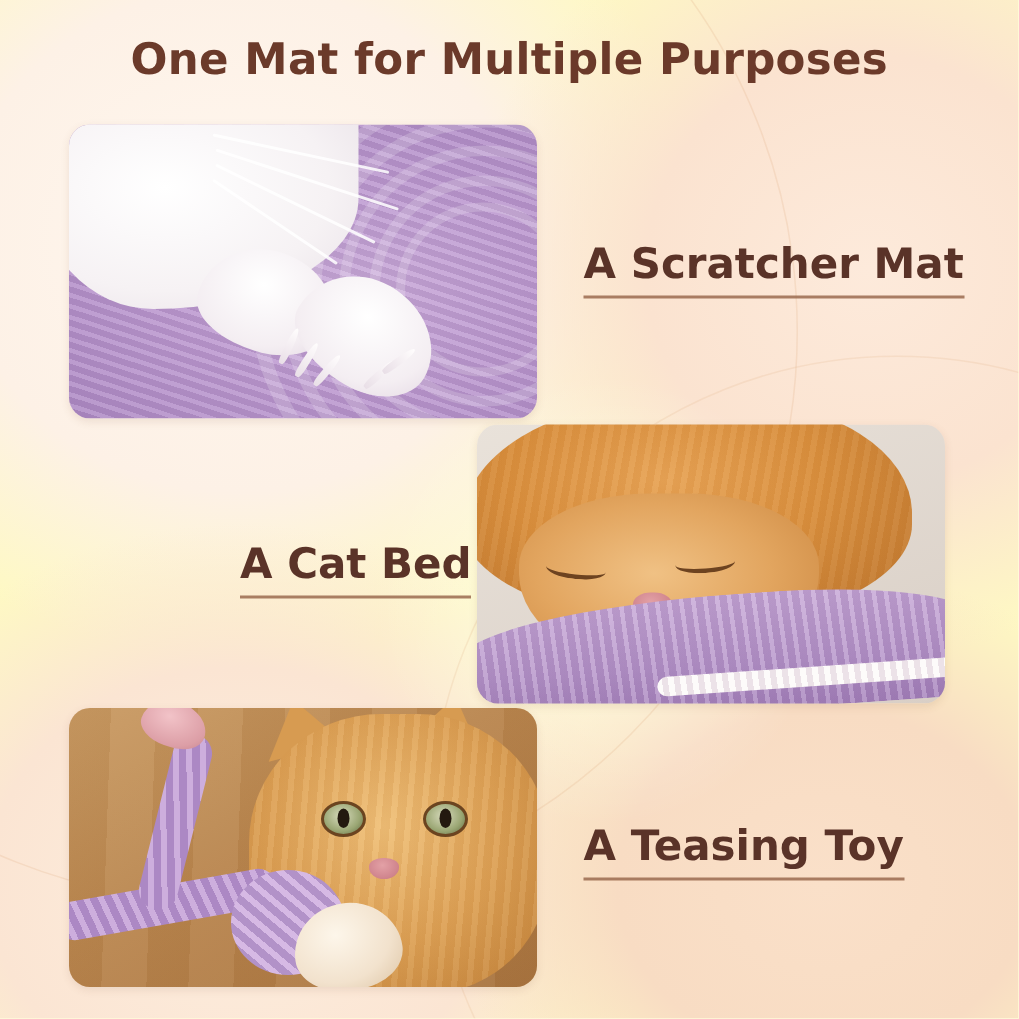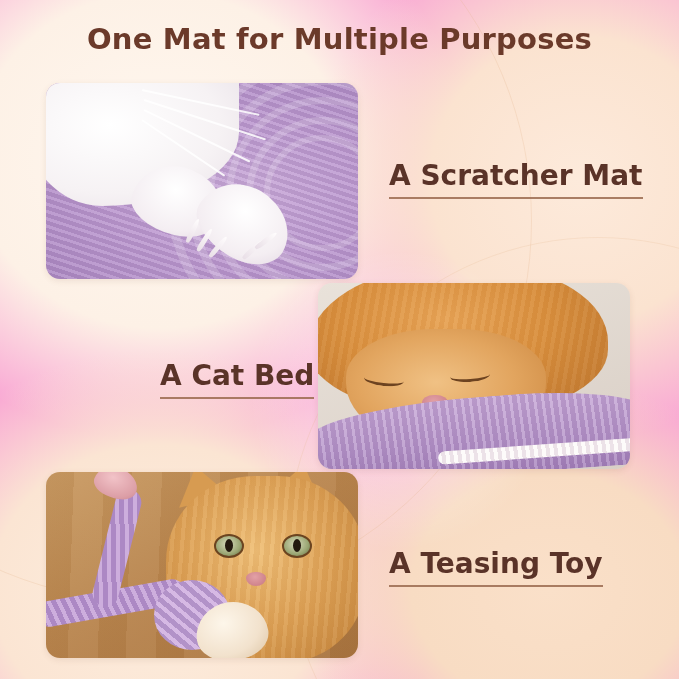--- a/index.html
+++ b/index.html
@@ -9,21 +9,21 @@
   body {
     width: 679px;
     height: 679px;
     font-family: "DejaVu Sans", sans-serif;
     overflow: hidden;
   }
   #page {
     position: relative;
     width: 679px;
     height: 679px;
-    background: #f9a8d4;
+    background: #fef9c3;
     overflow: hidden;
     text-decoration: underline;
   }
   
   .bg-blob {
     position: absolute;
     border-radius: 50%;
     pointer-events: none;
   }
   .blob-a {

